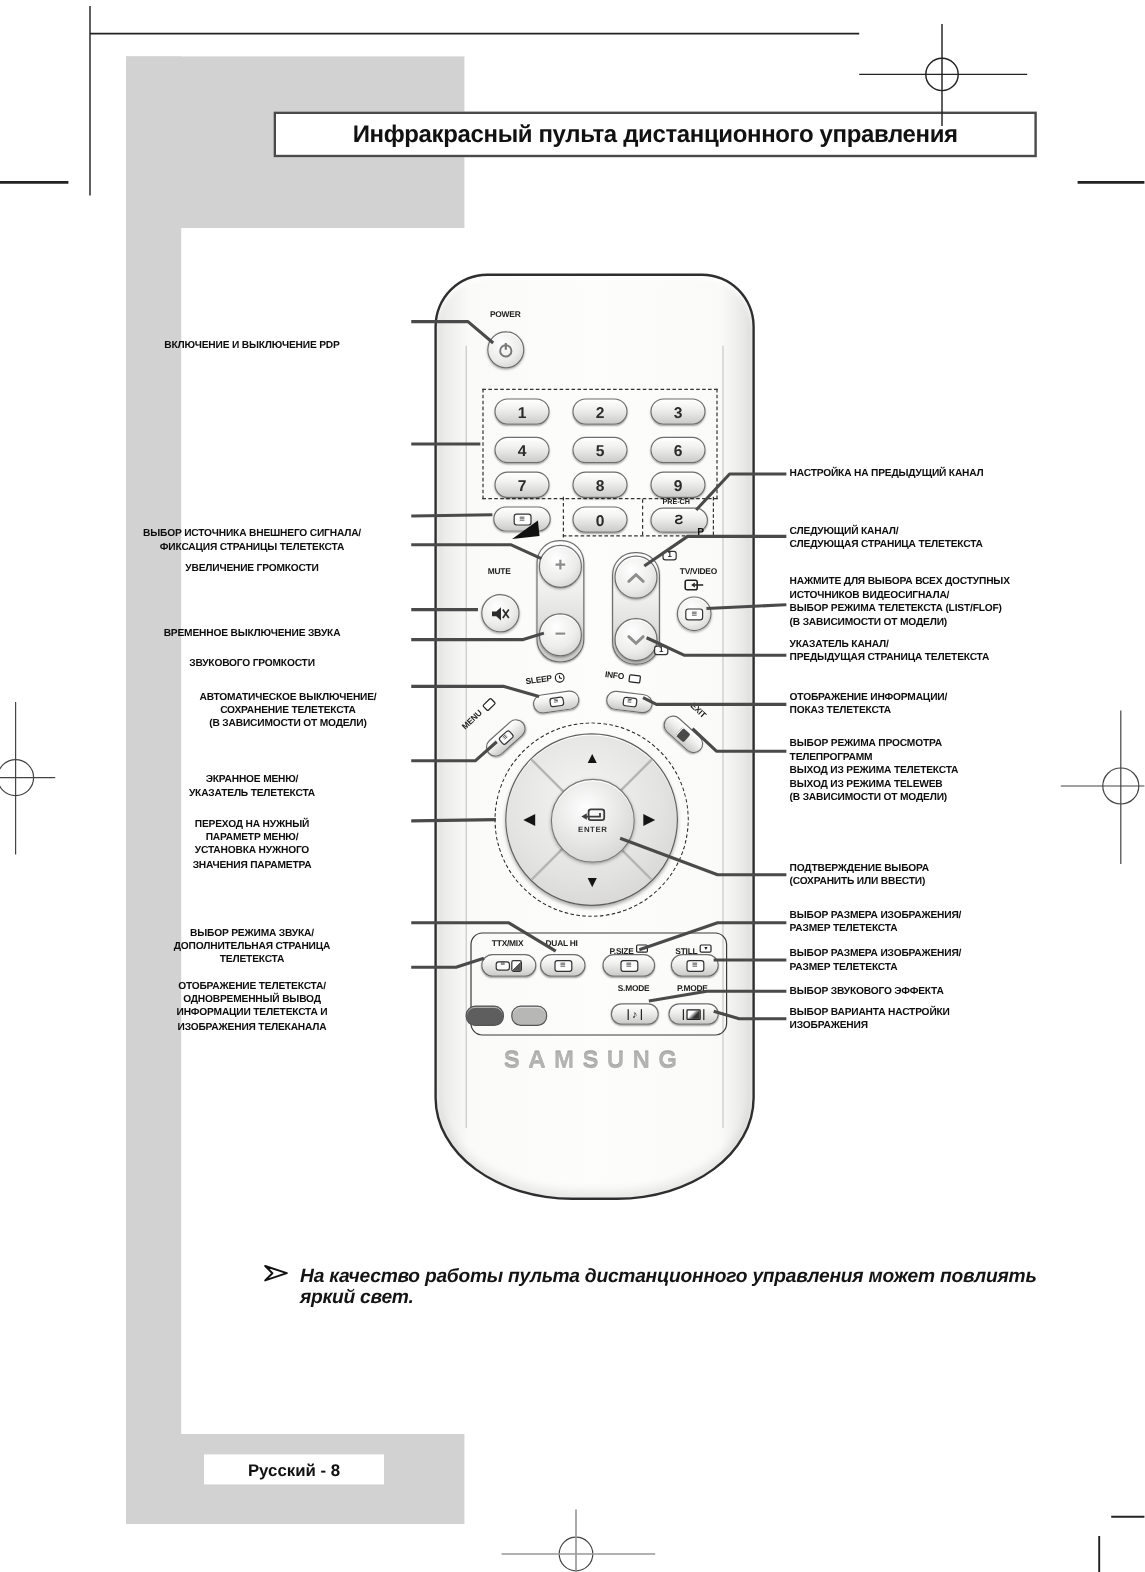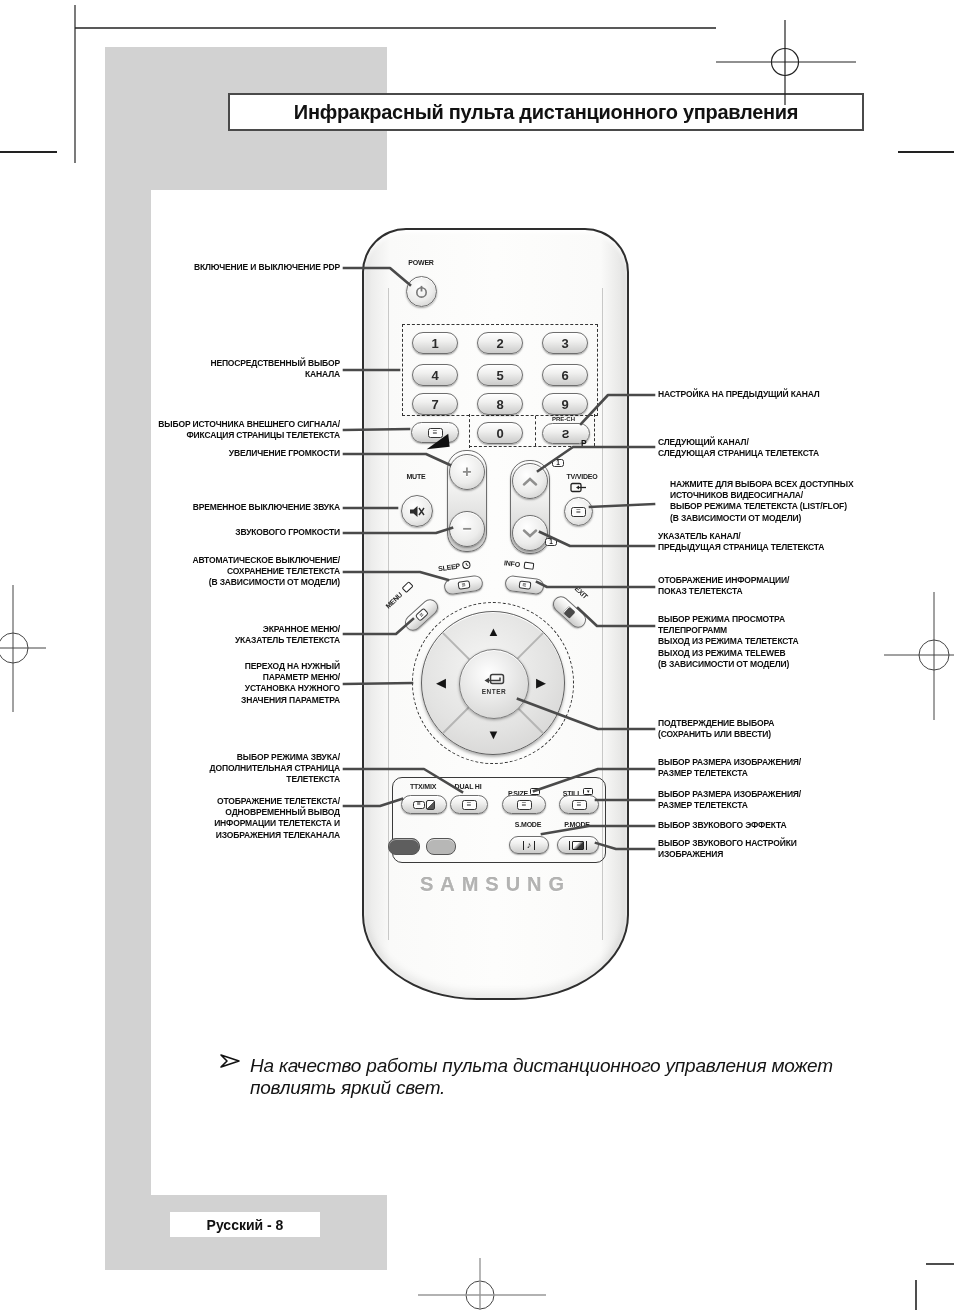--- a/index.html
+++ b/index.html
@@ -10,21 +10,21 @@
   .gray{background:#d2d2d2;}
   
   #hdr{left:86px;top:8px;font-family:"DejaVu Sans Mono",monospace;font-size:13.5px;color:#111;white-space:pre;}
   
   #titlebox{left:228px;top:93px;width:632px;height:34px;background:#fff;border:2px solid #4a4a4a;
             display:flex;align-items:center;justify-content:center;z-index:4;}
   #titlebox span{font-size:20px;font-weight:bold;letter-spacing:-0.3px;}
   
   .lab{font-size:8.5px;font-weight:bold;line-height:11.2px;white-space:pre-line;color:#0d0d0d;
        letter-spacing:-0.15px;z-index:5;}
-  .llab{text-align:right;width:260px;}
+  .llab{text-align:center;width:260px;margin-top:20px;}
   .rlab{text-align:left;width:270px;}
   
   #remote{left:362px;top:228px;width:263px;height:768px;z-index:2;
           border:2px solid #2e2e2e;border-radius:44px 44px 115px 115px / 44px 44px 85px 85px;
           background:linear-gradient(90deg,#e7e7e6 0%,#fafaf9 10%,#fdfdfc 50%,#fafaf9 90%,#e2e2e1 100%);
           box-shadow:inset 0 3px 4px rgba(255,255,255,.9), inset 0 -6px 8px rgba(0,0,0,.08);}
   .ridge{width:1px;background:#c8c8c7;top:58px;height:652px;}
   
   .pill{border:1.2px solid #6e6e6e;border-radius:12px;
         background:linear-gradient(180deg,#ffffff 0%,#f0f0ef 40%,#cbcbca 100%);
@@ -60,21 +60,21 @@
         background:radial-gradient(circle at 42% 35%,#fff,#dcdcdb 70%,#c4c4c3);
         box-shadow:0 1px 3px rgba(0,0,0,.35), inset 0 1px 0 #fff;
         display:flex;flex-direction:column;align-items:center;justify-content:center;}
   #enter-outer .etxt{font-size:6.5px;font-weight:bold;color:#333;letter-spacing:.5px;margin-top:1px;}
   
   #bgroup{border:1.6px solid #3a3a3a;border-radius:10px;}
   .colorbtn{border:1px solid #555;border-radius:8px;box-shadow:inset 0 1px 0 rgba(255,255,255,.5);}
   #samsung{font-size:20px;font-weight:bold;letter-spacing:7px;color:#b3b3b2;
            text-shadow:0 1px 0 #fff, 0 -0.5px 0 #9a9a99;}
   
-  #note-text{font-size:19px;font-style:italic;font-weight:normal;letter-spacing:-0.2px;color:#141414;}
+  #note-text{font-size:16px;font-style:italic;font-weight:bold;letter-spacing:-0.2px;color:#141414;}
   #footer{left:170px;top:1212px;width:150px;height:25px;background:#fff;display:flex;align-items:center;justify-content:center;z-index:4;}
   #footer span{font-size:14px;font-weight:bold;}
   .mirror{display:inline-block;transform:scaleX(-1);font-weight:bold;font-size:11px;color:#222;}
   svg.overlay{position:absolute;left:0;top:0;z-index:6;pointer-events:none;}
   .rot{transform-origin:center center;}
 </style>
 </head>
 <body>
 
 <div id="page">
@@ -270,68 +270,66 @@
         <span style="display:block;width:12px;height:9px;background:linear-gradient(135deg,#fff 35%,#333 65%);border:1px solid #222;box-sizing:border-box;border-radius:1px;"></span>
       </span>
     </div>
 
     <div class="abs" style="left:0;top:643px;width:263px;text-align:center;">
       <span id="samsung">SAMSUNG</span>
     </div>
   </div>
 
   <div class="abs lab llab" style="right:614px;top:262px;">ВКЛЮЧЕНИЕ И ВЫКЛЮЧЕНИЕ PDP</div>
-  <div class="abs lab llab" style="right:614px;top:358px;">НЕПОСРЕДСТВЕННЫЙ ВЫБОР
-КАНАЛА</div>
   <div class="abs lab llab" style="right:614px;top:419px;">ВЫБОР ИСТОЧНИКА ВНЕШНЕГО СИГНАЛА/
 ФИКСАЦИЯ СТРАНИЦЫ ТЕЛЕТЕКСТА</div>
   <div class="abs lab llab" style="right:614px;top:448px;">УВЕЛИЧЕНИЕ ГРОМКОСТИ</div>
   <div class="abs lab llab" style="right:614px;top:502px;">ВРЕМЕННОЕ ВЫКЛЮЧЕНИЕ ЗВУКА</div>
   <div class="abs lab llab" style="right:614px;top:527px;">ЗВУКОВОГО ГРОМКОСТИ</div>
-  <div class="abs lab llab" style="right:614px;top:555px;">АВТОМАТИЧЕСКОЕ ВЫКЛЮЧЕНИЕ/
+  <div class="abs lab llab" style="right:584px;top:555px;">АВТОМАТИЧЕСКОЕ ВЫКЛЮЧЕНИЕ/
 СОХРАНЕНИЕ ТЕЛЕТЕКСТА
 (В ЗАВИСИМОСТИ ОТ МОДЕЛИ)</div>
   <div class="abs lab llab" style="right:614px;top:624px;">ЭКРАННОЕ МЕНЮ/
 УКАЗАТЕЛЬ ТЕЛЕТЕКСТА</div>
   <div class="abs lab llab" style="right:614px;top:661px;">ПЕРЕХОД НА НУЖНЫЙ
 ПАРАМЕТР МЕНЮ/
 УСТАНОВКА НУЖНОГО
 ЗНАЧЕНИЯ ПАРАМЕТРА</div>
   <div class="abs lab llab" style="right:614px;top:752px;">ВЫБОР РЕЖИМА ЗВУКА/
 ДОПОЛНИТЕЛЬНАЯ СТРАНИЦА
 ТЕЛЕТЕКСТА</div>
   <div class="abs lab llab" style="right:614px;top:796px;">ОТОБРАЖЕНИЕ ТЕЛЕТЕКСТА/
 ОДНОВРЕМЕННЫЙ ВЫВОД
 ИНФОРМАЦИИ ТЕЛЕТЕКСТА И
 ИЗОБРАЖЕНИЯ ТЕЛЕКАНАЛА</div>
 
   <div class="abs lab rlab" style="left:658px;top:389px;">НАСТРОЙКА НА ПРЕДЫДУЩИЙ КАНАЛ</div>
   <div class="abs lab rlab" style="left:658px;top:437px;">СЛЕДУЮЩИЙ КАНАЛ/
 СЛЕДУЮЩАЯ СТРАНИЦА ТЕЛЕТЕКСТА</div>
-  <div class="abs lab rlab" style="left:658px;top:479px;margin-left:12px;">НАЖМИТЕ ДЛЯ ВЫБОРА ВСЕХ ДОСТУПНЫХ
+  <div class="abs lab rlab" style="left:658px;top:479px;">НАЖМИТЕ ДЛЯ ВЫБОРА ВСЕХ ДОСТУПНЫХ
 ИСТОЧНИКОВ ВИДЕОСИГНАЛА/
 ВЫБОР РЕЖИМА ТЕЛЕТЕКСТА (LIST/FLOF)
 (В ЗАВИСИМОСТИ ОТ МОДЕЛИ)</div>
   <div class="abs lab rlab" style="left:658px;top:531px;">УКАЗАТЕЛЬ КАНАЛ/
 ПРЕДЫДУЩАЯ СТРАНИЦА ТЕЛЕТЕКСТА</div>
   <div class="abs lab rlab" style="left:658px;top:575px;">ОТОБРАЖЕНИЕ ИНФОРМАЦИИ/
 ПОКАЗ ТЕЛЕТЕКСТА</div>
   <div class="abs lab rlab" style="left:658px;top:614px;">ВЫБОР РЕЖИМА ПРОСМОТРА
 ТЕЛЕПРОГРАММ
 ВЫХОД ИЗ РЕЖИМА ТЕЛЕТЕКСТА
 ВЫХОД ИЗ РЕЖИМА TELEWEB
 (В ЗАВИСИМОСТИ ОТ МОДЕЛИ)</div>
   <div class="abs lab rlab" style="left:658px;top:718px;">ПОДТВЕРЖДЕНИЕ ВЫБОРА
 (СОХРАНИТЬ ИЛИ ВВЕСТИ)</div>
   <div class="abs lab rlab" style="left:658px;top:757px;">ВЫБОР РАЗМЕРА ИЗОБРАЖЕНИЯ/
 РАЗМЕР ТЕЛЕТЕКСТА</div>
   <div class="abs lab rlab" style="left:658px;top:789px;">ВЫБОР РАЗМЕРА ИЗОБРАЖЕНИЯ/
 РАЗМЕР ТЕЛЕТЕКСТА</div>
   <div class="abs lab rlab" style="left:658px;top:820px;">ВЫБОР ЗВУКОВОГО ЭФФЕКТА</div>
-  <div class="abs lab rlab" style="left:658px;top:838px;">ВЫБОР ЗВУКОВОГО НАСТРОЙКИ
+  <div class="abs lab rlab" style="left:658px;top:838px;">ВЫБОР ВАРИАНТА НАСТРОЙКИ
 ИЗОБРАЖЕНИЯ</div>
 
   <svg class="abs" width="24" height="18" viewBox="0 0 24 18" style="left:219px;top:1052px;z-index:5;">
     <path d="M2 3 L20 9 L2 15 L8 9 Z" fill="none" stroke="#111" stroke-width="1.6" stroke-linejoin="round"></path>
   </svg>
   <div class="abs" id="note-text" style="left:250px;top:1055px;width:630px;">На качество работы пульта дистанционного управления может повлиять яркий свет.</div>
 
   <div class="abs" id="footer">
     <span>Русский - 8</span>
   </div>

